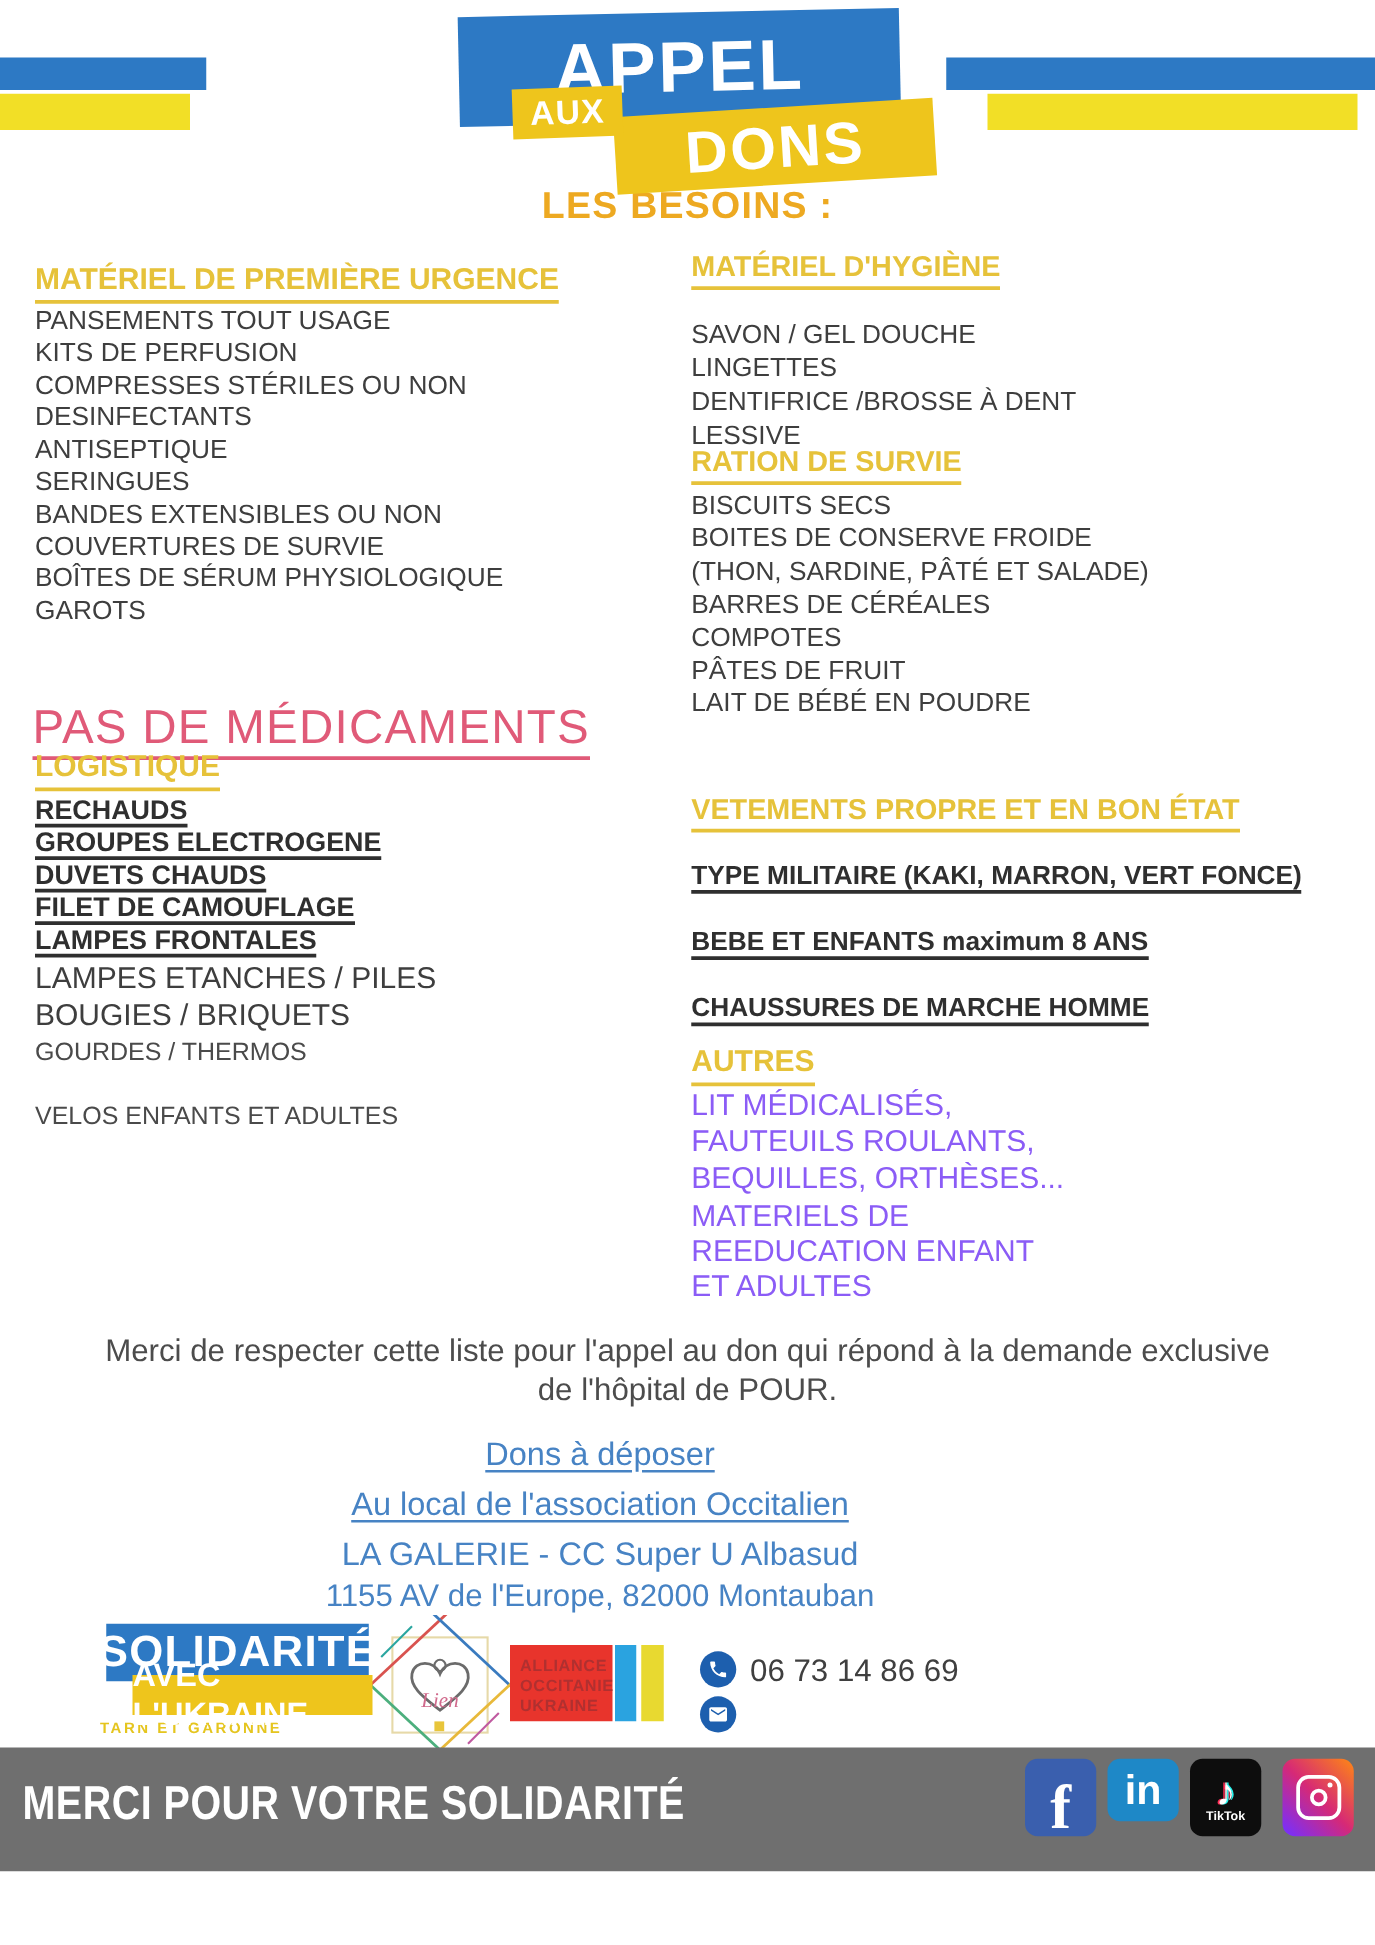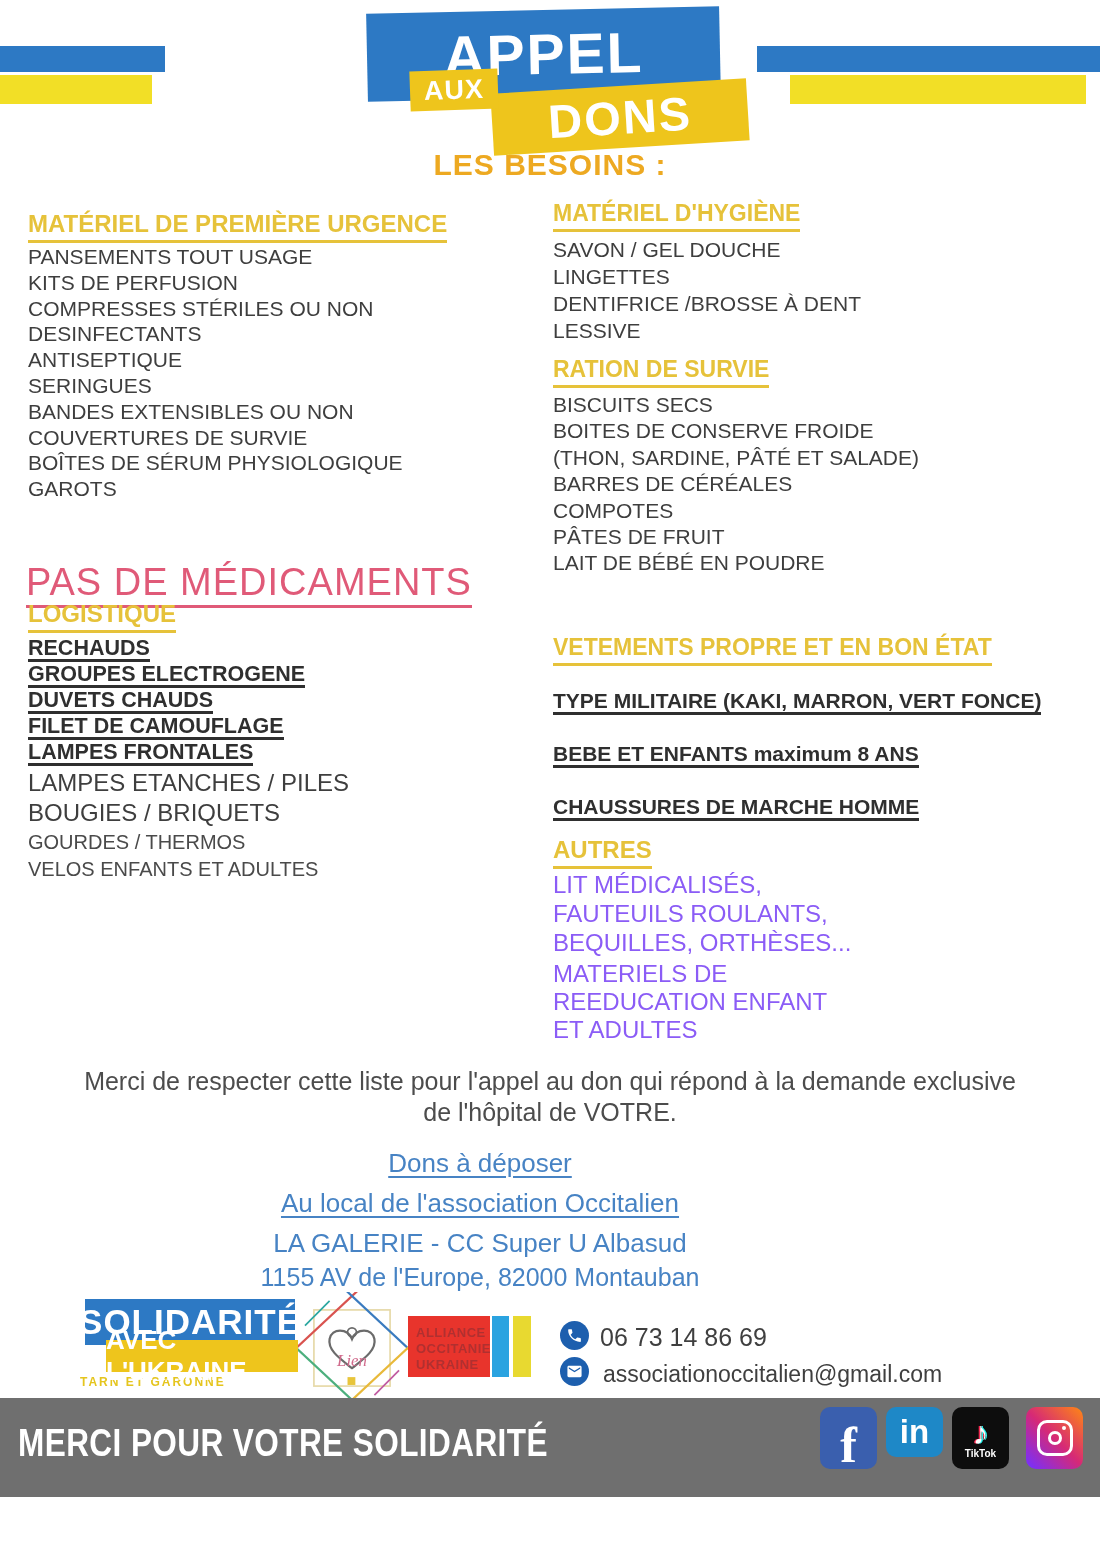--- a/index.html
+++ b/index.html
@@ -108,29 +108,29 @@
     <span class="it-b" style="margin-bottom:1px;">RECHAUDS</span>
     <span class="it-b" style="margin-bottom:1px;">GROUPES ELECTROGENE</span>
     <span class="it-b" style="margin-bottom:1px;">DUVETS CHAUDS</span>
     <span class="it-b" style="margin-bottom:1px;">FILET DE CAMOUFLAGE</span>
     <span class="it-b">LAMPES FRONTALES</span>
   </div>
   <div class="abs list" style="left:28px; top:768px; font-size:24px; line-height:30px;">
     <span class="it">LAMPES ETANCHES / PILES</span>
     <span class="it">BOUGIES / BRIQUETS</span>
   </div>
-  <div class="abs list" style="left:28px; top:829px; font-size:20px; line-height:26.5px;">
+  <div class="abs list" style="left:28px; top:829px; font-size:20px; line-height:26.5px;gap:24px;">
     <span class="it" style="color:#4a4a4a;">GOURDES / THERMOS</span>
     <span class="it" style="color:#4a4a4a;">VELOS ENFANTS ET ADULTES</span>
   </div>
 
   <div class="abs" style="left:553px; top:200px;">
     <span class="h-yellow" style="font-size:23px;">MATÉRIEL D'HYGIÈNE</span>
   </div>
-  <div class="abs list" style="left:553px; top:236px; font-size:21px; line-height:27px;">
+  <div class="abs list" style="left:553px; top:254px; font-size:21px; line-height:27px;">
     <span class="it">SAVON / GEL DOUCHE</span>
     <span class="it">LINGETTES</span>
     <span class="it">DENTIFRICE /BROSSE À DENT</span>
     <span class="it">LESSIVE</span>
   </div>
 
   <div class="abs" style="left:553px; top:356px;">
     <span class="h-yellow" style="font-size:23px;">RATION DE SURVIE</span>
   </div>
   <div class="abs list" style="left:553px; top:392px; font-size:21px; line-height:26.4px;">
@@ -161,21 +161,21 @@
     <span class="it-gray">BEQUILLES, ORTHÈSES...</span>
   </div>
   <div class="abs list" style="left:553px; top:960px; font-size:24px; line-height:28px;">
     <span class="it-gray">MATERIELS DE</span>
     <span class="it-gray">REEDUCATION ENFANT</span>
     <span class="it-gray">ET ADULTES</span>
   </div>
 
   <div class="abs notice" style="left:0; top:1066px;">
     <div>Merci de respecter cette liste pour l'appel au don qui répond à la demande exclusive</div>
-    <div>de l'hôpital de VOTRE.</div>
+    <div>de l'hôpital de POUR.</div>
   </div>
 
   <div class="abs bluelink u" style="left:0; top:1148px; font-size:26px;">Dons à déposer</div>
   <div class="abs bluelink u" style="left:0; top:1188px; font-size:26px;">Au local de l'association Occitalien</div>
   <div class="abs bluelink" style="left:0; top:1228px; font-size:26px;">LA GALERIE - CC Super U Albasud</div>
   <div class="abs bluelink" style="left:0; top:1263px; font-size:25px;">1155 AV de l'Europe, 82000 Montauban</div>
 
   <div class="abs sol-blue" style="left:85px; top:1299px; width:210px; height:46px; font-size:35px; letter-spacing:1px;">
     <span>SOLIDARITÉ</span>
   </div>
@@ -215,21 +215,20 @@
         <path fill="#fff" d="M6.62 10.79c1.44 2.83 3.76 5.14 6.59 6.59l2.2-2.2c.27-.27.67-.36 1.02-.24 1.12.37 2.33.57 3.57.57.55 0 1 .45 1 1V20c0 .55-.45 1-1 1-9.39 0-17-7.61-17-17 0-.55.45-1 1-1h3.5c.55 0 1 .45 1 1 0 1.25.2 2.45.57 3.57.11.35.03.74-.25 1.02l-2.2 2.2z"></path>
       </svg>
   </div>
   <div class="abs contact-text" style="left:600px; top:1323px; font-size:25px;">06 73 14 86 69</div>
 
   <div class="abs contact-circle" style="left:560px; top:1357px;">
     <svg width="17" height="17" viewBox="0 0 24 24">
         <path fill="#fff" d="M20 4H4c-1.1 0-2 .9-2 2v12c0 1.1.9 2 2 2h16c1.1 0 2-.9 2-2V6c0-1.1-.9-2-2-2zm0 4l-8 5-8-5V6l8 5 8-5v2z"></path>
       </svg>
   </div>
-  <div class="abs contact-text" style="left:603px; top:1361px; font-size:23px;">associationoccitalien@gmail.com</div>
 
   <div class="abs footer-bar" style="left:0; top:1398px;">
     <div class="abs footer-msg" style="left:18px; top:24px;">MERCI POUR VOTRE SOLIDARITÉ</div>
 
     <div class="abs soc soc-fb" style="left:820px; top:9px; width:57px; height:62px;">
       <span class="fb-f">f</span>
     </div>
     <div class="abs soc soc-li" style="left:886px; top:9px; width:57px; height:50px;">
       <span class="li-in">in</span>
     </div>

